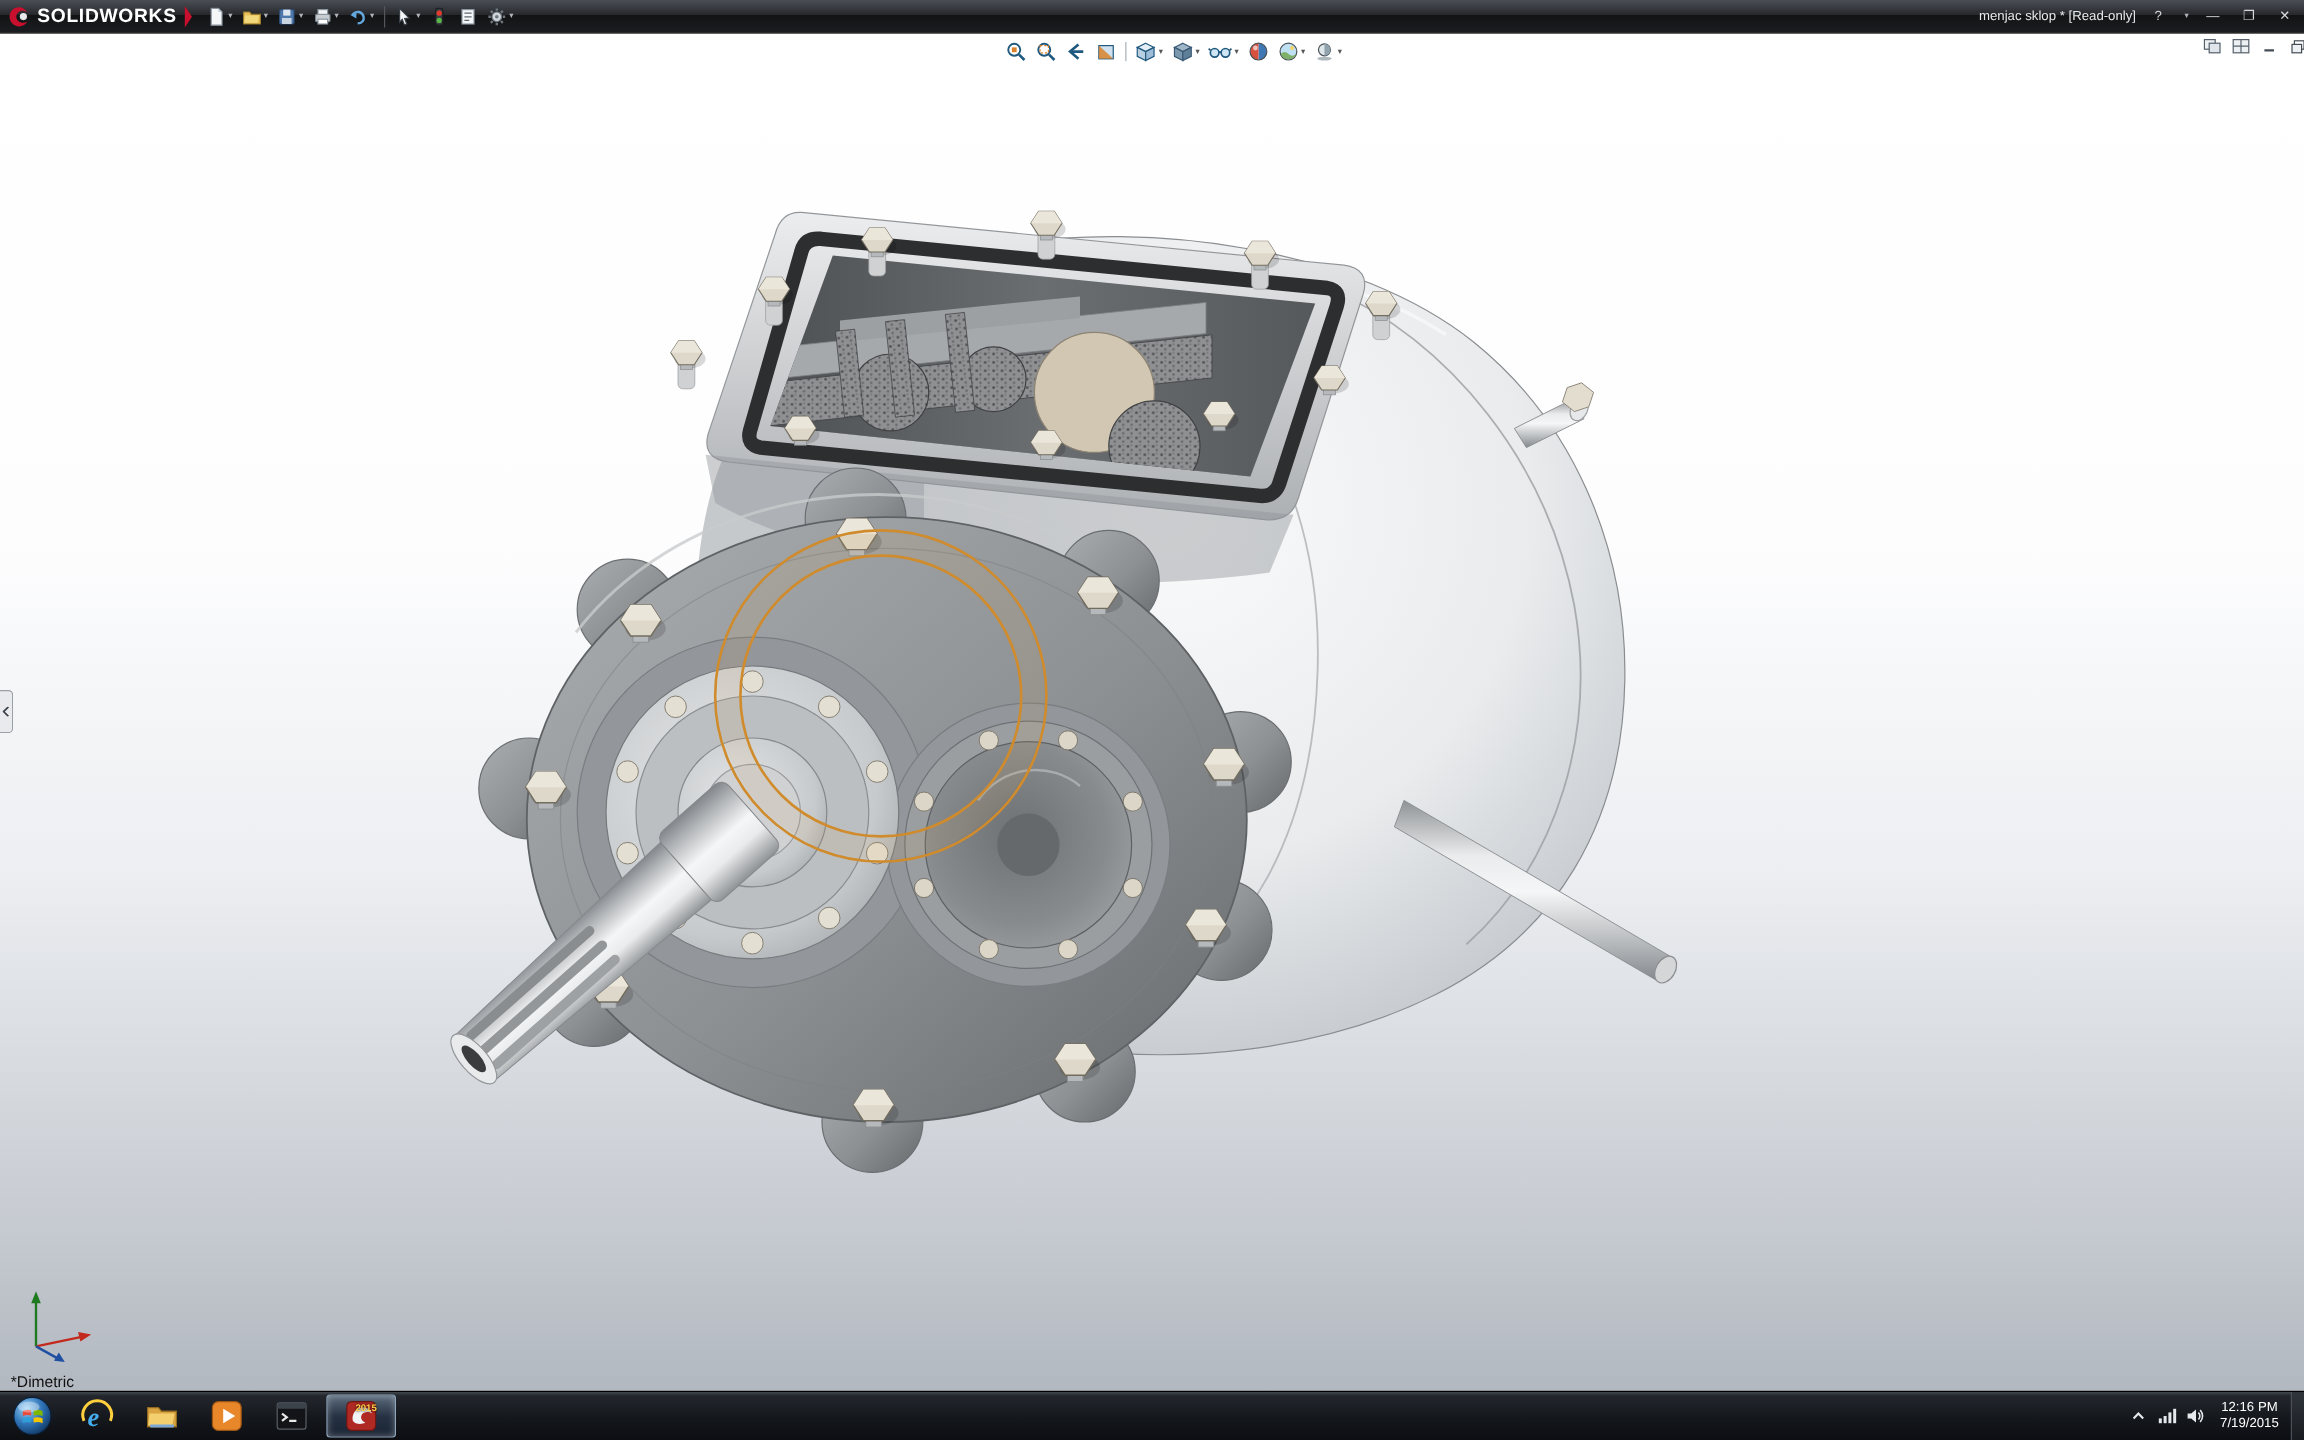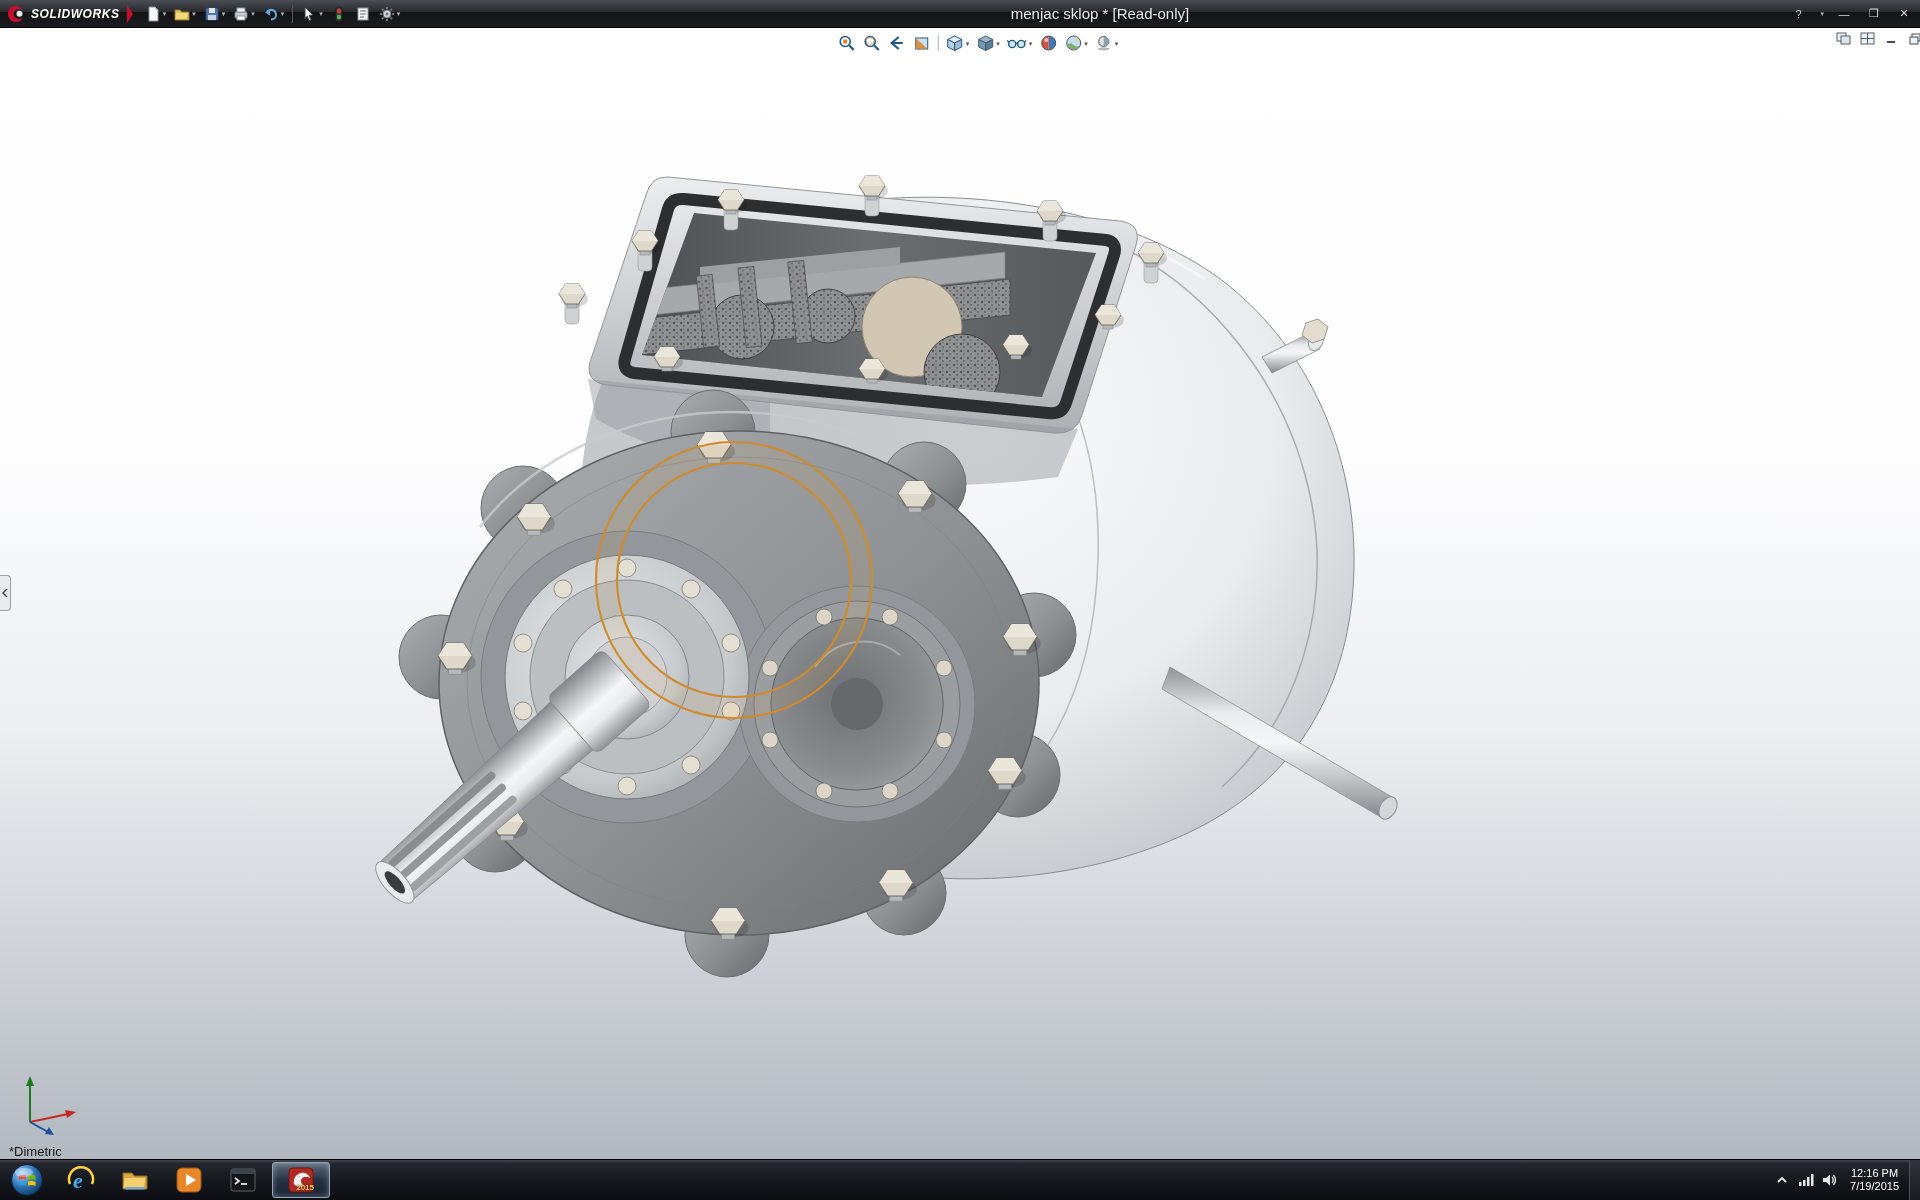--- a/index.html
+++ b/index.html
@@ -11,30 +11,30 @@
   }
   
   .titlebar{
     position:absolute;top:0;left:0;width:1920px;height:27px;
     background:linear-gradient(180deg,#4b4f55 0%,#26282c 45%,#121315 46%,#ololow 0,#1b1d20 100%);
     background:linear-gradient(180deg,#4b4f55 0%,#26282c 45%,#121315 46%,#1b1d20 100%);
     display:flex;align-items:center;color:#e9ecef;z-index:50;
     border-bottom:1px solid #000;
   }
   .logo{display:flex;align-items:center;gap:5px;padding:0 8px 0 6px;}
-  .brand{font-size:12px;font-weight:bold;letter-spacing:.6px;color:#fff;font-style:italic;}
+  .brand{font-size:16px;font-weight:bold;letter-spacing:.6px;color:#fff;}
   .logo-sep{width:0;height:0;border-left:6px solid #c8102e;border-top:9px solid transparent;border-bottom:9px solid transparent;margin-left:2px;}
   .tb-group{display:flex;align-items:center;height:100%;}
   .tb-btn{display:flex;align-items:center;height:22px;padding:0 3px;margin:0 1px;border-radius:2px;cursor:default;}
   .tb-btn svg{display:block;}
   .caret{font-size:7px;color:#aeb4ba;margin-left:2px;line-height:1;}
   .tb-sep{width:1px;height:18px;background:#53575c;margin:0 4px;}
   .win-title{
-    position:absolute;left:420px;right:140px;text-align:center;
-    font-size:15px;color:#e6e9ec;pointer-events:none;
+    position:absolute;left:420px;right:140px;text-align:right;
+    font-size:11px;color:#e6e9ec;pointer-events:none;
   }
   .tb-right{position:absolute;right:6px;top:0;height:27px;display:flex;align-items:center;gap:10px;}
   .tb-right .wc{font-size:11px;color:#d6dadd;width:20px;text-align:center;cursor:default;}
   
   .viewport{
     position:absolute;top:27px;left:0;width:1920px;height:1133px;
     background:linear-gradient(180deg,#ffffff 0%,#fdfdfe 38%,#eceef1 62%,#ccd0d6 84%,#b2b8c0 100%);
     overflow:hidden;
     padding-left:36px;
   }
@@ -73,21 +73,21 @@
     box-shadow:inset 0 0 6px rgba(255,255,255,.35);
   }
   .start-orb{width:54px;height:40px;display:flex;align-items:center;justify-content:center;cursor:pointer;}
   .tray{margin-left:auto;display:flex;align-items:center;height:40px;}
   .tray-ico{width:24px;height:40px;display:flex;align-items:center;justify-content:center;cursor:pointer;}
   .clock{
     text-align:center;color:#fff;font-size:11px;line-height:13px;
     padding:0 10px 0 8px;cursor:default;
   }
   .show-desktop{width:10px;height:40px;border-left:1px solid #4a5057;background:linear-gradient(180deg,#30353c,#181b20);cursor:pointer;}
-  .sw-badge{position:absolute;font-size:8px;font-weight:bold;color:#ffd24a;bottom:3px;right:2px;text-shadow:0 0 2px #000;text-align:center;}
+  .sw-badge{position:absolute;font-size:8px;font-weight:bold;color:#ffd24a;bottom:17px;right:2px;text-shadow:0 0 2px #000;text-align:center;}
   .tb-ico-wrap{position:relative;width:30px;height:30px;display:flex;align-items:center;justify-content:center;}
 </style>
 </head>
 <body>
 
 <div class="titlebar">
   <div class="logo">
     <svg width="20" height="18" viewBox="0 0 20 18">
       <path d="M10,1 C5,1 2,4.5 2,9 C2,13.5 5.5,17 10,17 C13,17 15.5,15.5 17,13 C14.5,14.5 11,14.3 9,12.3 C7,10.3 7.2,6.8 9.5,5 C11.5,3.4 14.6,3.6 16.5,5.4 C15.2,2.7 12.8,1 10,1 Z" fill="#c8102e"></path>
       <circle cx="13.5" cy="8.8" r="3" fill="#e8e9ea"></circle>

